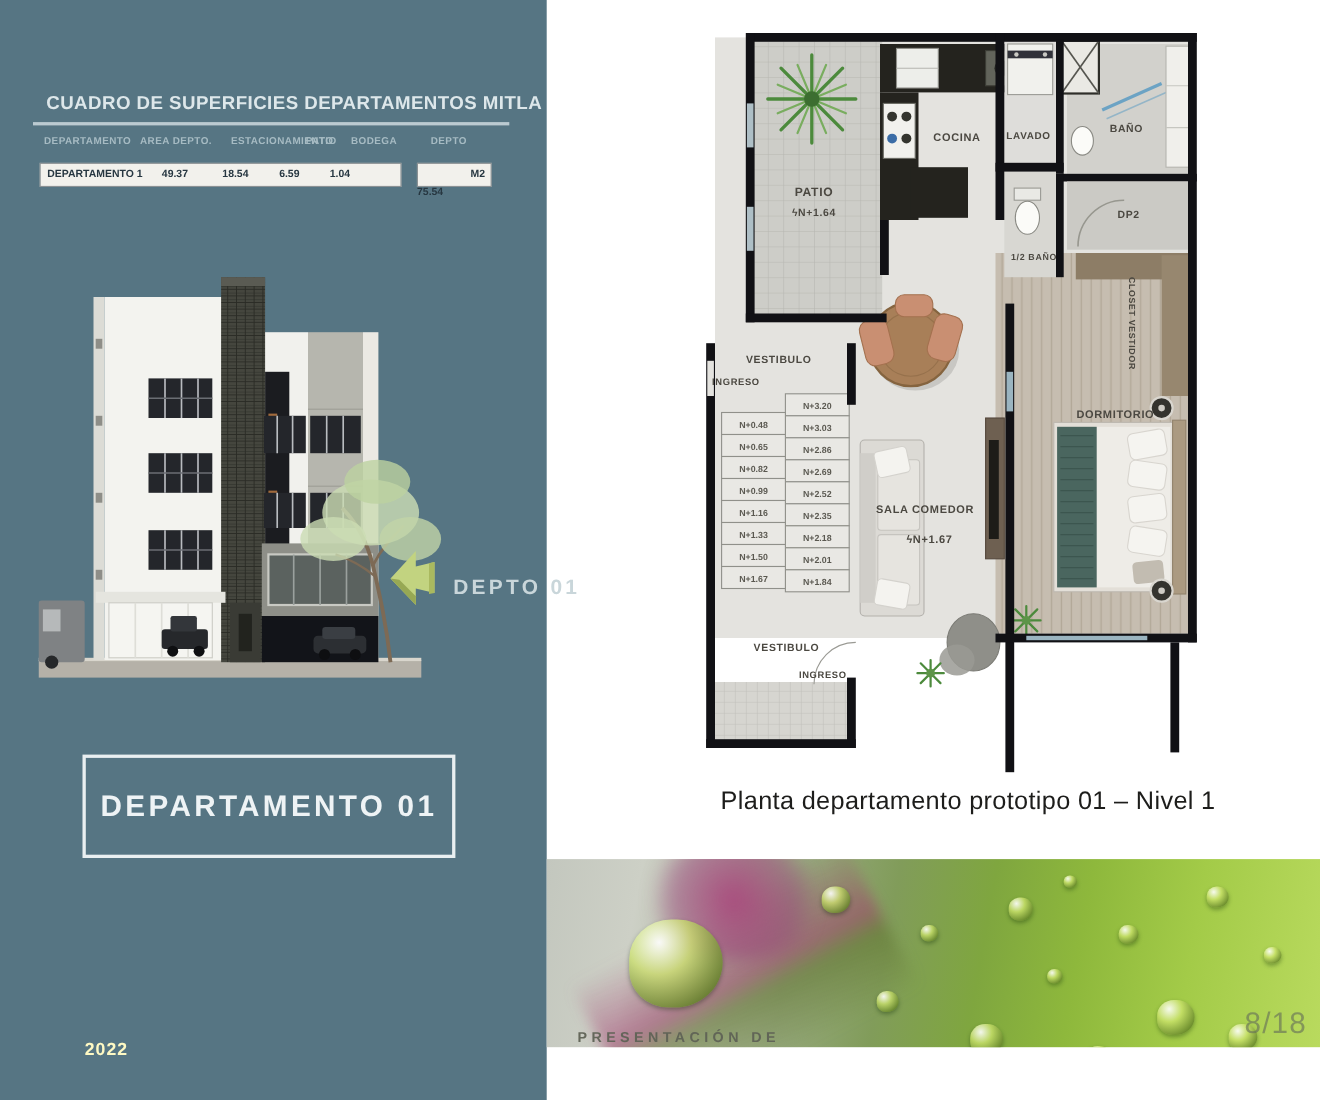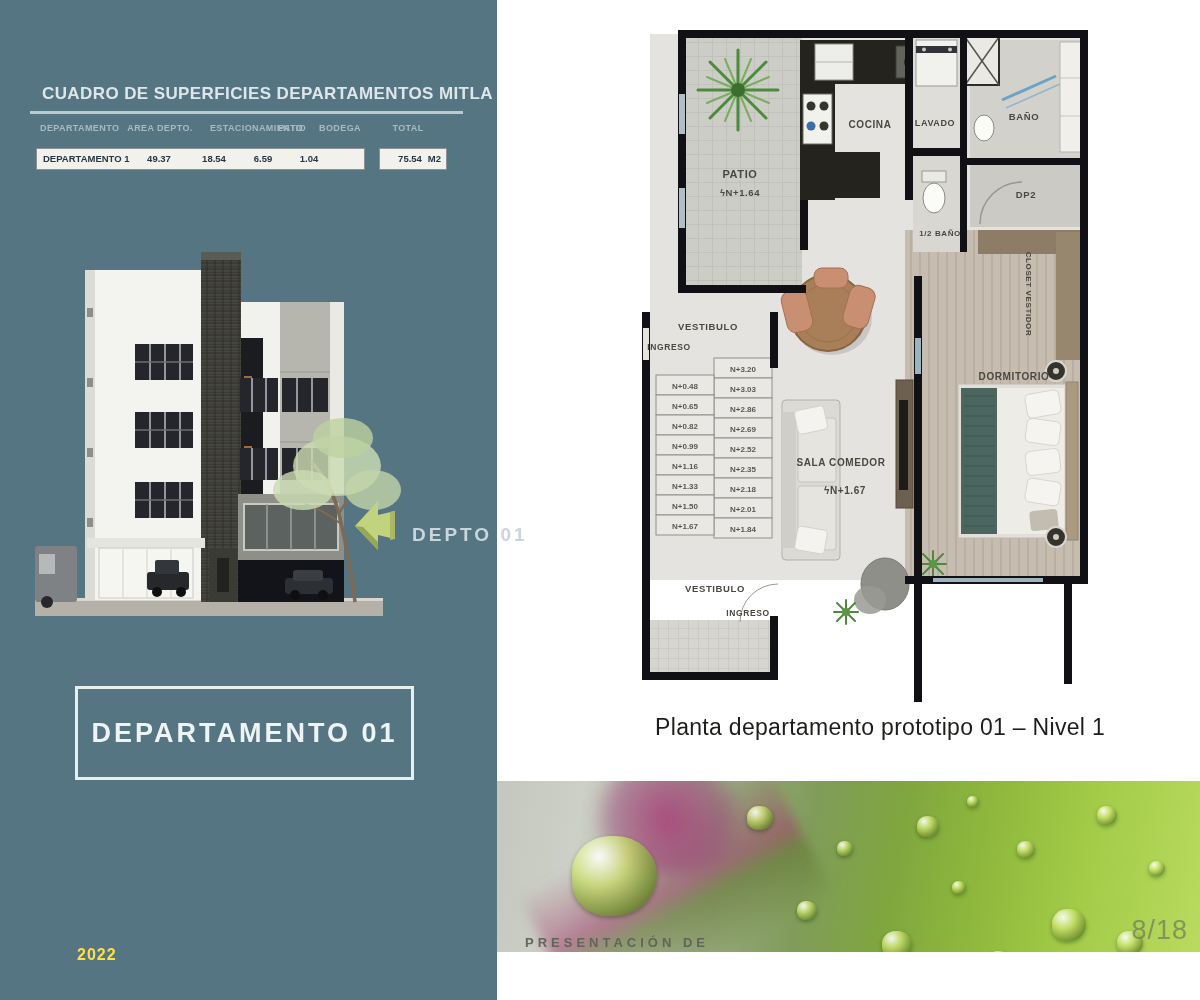--- a/index.html
+++ b/index.html
@@ -18,21 +18,21 @@
            border:1px solid rgba(35,50,60,.5);}
   .total-bar{position:absolute;left:379px;top:148px;width:66px;height:20px;background:#f2f1ec;
            border:1px solid rgba(35,50,60,.5);}
   .cellv{position:absolute;top:4px;font-size:9.5px;font-weight:bold;color:#273741;white-space:nowrap;}
   .title-box{position:absolute;left:75px;top:686px;width:333px;height:88px;
              border:3px solid #e9eff1;display:flex;align-items:center;justify-content:center;}
   .title-box span{font-size:27px;font-weight:bold;letter-spacing:3px;color:#eef3f5;white-space:nowrap;}
   .depto-callout{position:absolute;left:412px;top:524px;font-size:19px;font-weight:bold;
                  letter-spacing:3px;color:#c9d6da;white-space:nowrap;}
   .year{position:absolute;left:77px;top:946px;font-size:16px;font-weight:bold;
-        letter-spacing:1px;color:#fde047;}
+        letter-spacing:1px;color:#fef9c3;}
   
   .caption{position:absolute;left:497px;top:714px;width:608px;text-align:right;
            font-size:23px;font-weight:400;color:#1d1d1b;letter-spacing:.3px;}
   .photo{position:absolute;left:497px;top:781px;width:703px;height:171px;overflow:hidden;
      background:linear-gradient(100deg,#c3c7be 0%,#cdd0c6 12%,#b6bfa8 22%,#97a97e 32%,
         #819c5a 44%,#7fa63f 56%,#8eb83c 68%,#a3cb48 82%,#b9da5e 100%);}
   .droplet{position:absolute;border-radius:48% 52% 55% 45%;
      background:radial-gradient(circle at 32% 26%, rgba(255,255,255,.9) 0%, rgba(205,228,110,.75) 35%, rgba(98,130,40,.85) 78%, rgba(50,70,20,.9) 100%);
      box-shadow:0 2px 4px rgba(10,40,0,.35);}
   .blob-magenta{position:absolute;left:85px;top:-18px;width:170px;height:110px;border-radius:50%;
@@ -58,31 +58,31 @@
   <div class="left-panel">
 
     <div class="tbl-title">CUADRO DE SUPERFICIES DEPARTAMENTOS MITLA</div>
     <div class="tbl-rule"></div>
 
     <div class="tbl-head" style="left:40px;">DEPARTAMENTO</div>
     <div class="tbl-head ctr" style="left:160px;">AREA DEPTO.</div>
     <div class="tbl-head ctr" style="left:237px;padding-left:39px;">ESTACIONAMIENTO</div>
     <div class="tbl-head ctr" style="left:292px;">PATIO</div>
     <div class="tbl-head ctr" style="left:340px;">BODEGA</div>
-    <div class="tbl-head ctr" style="left:408px;">TOTAL</div>
+    <div class="tbl-head ctr" style="left:408px;">DEPTO</div>
 
     <div class="row-bar">
       <div class="cellv" style="left:6px;">DEPARTAMENTO 1</div>
       <div class="cellv ctr" style="left:122px;">49.37</div>
       <div class="cellv ctr" style="left:177px;">18.54</div>
       <div class="cellv ctr" style="left:226px;">6.59</div>
       <div class="cellv ctr" style="left:272px;">1.04</div>
     </div>
     <div class="total-bar">
-      <div class="cellv ctr" style="left:30px;">75.54</div>
+      <div class="cellv ctr" style="left:11px;margin-top:16px;">75.54</div>
       <div class="cellv" style="right:5px;">M2</div>
     </div>
 
     <svg class="abs" style="left:35px;top:248px;" width="400" height="380" viewBox="0 0 400 380">
       <defs>
         <pattern id="towergrid" width="8" height="6" patternUnits="userSpaceOnUse">
           <rect width="8" height="6" fill="#45463e"></rect>
           <path d="M0 0H8M0 3H8M4 0V6" stroke="#2a2b25" stroke-width="0.8"></path>
         </pattern>
       </defs>

